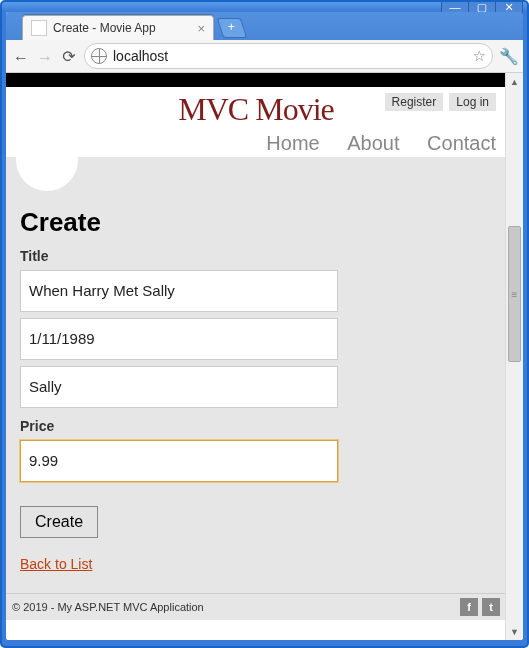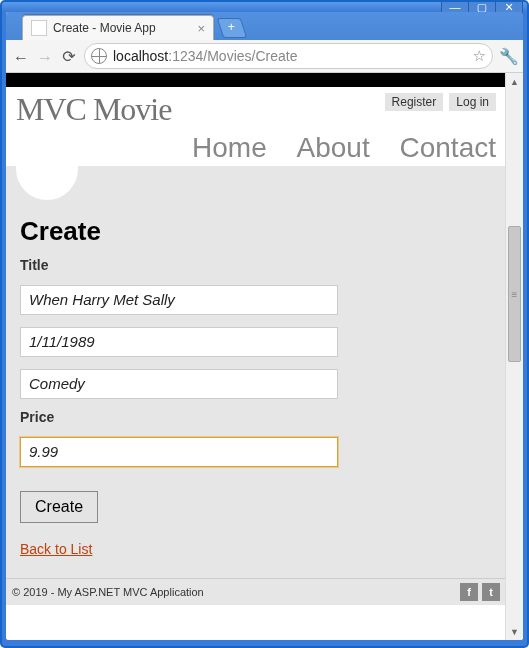--- a/index.html
+++ b/index.html
@@ -30,30 +30,30 @@
   .wrench{font-size:16px;color:#555;width:18px;text-align:center;}
   .viewport{flex:1;position:relative;overflow:hidden;background:#fff;}
   .page{position:absolute;inset:0 17px 0 0;overflow:hidden;}
   .scrollbar{position:absolute;top:0;right:0;bottom:0;width:17px;background:#f0f0f0;border-left:1px solid #ddd;}
   .sb-btn{height:17px;background:#f0f0f0;display:flex;align-items:center;justify-content:center;font-size:9px;color:#666;}
   .sb-track{position:absolute;top:17px;bottom:17px;left:0;right:0;}
   .sb-thumb{position:absolute;left:2px;right:2px;top:136px;height:134px;background:#c8c8c8;border:1px solid #aaa;border-radius:2px;}
   .sb-thumb:after{content:"≡";position:absolute;left:0;right:0;top:50%;transform:translateY(-50%);text-align:center;font-size:10px;color:#888;}
   .blackbar{background:#000;height:14px;}
   .header{background:#fff;padding:4px 10px 2px 10px;position:relative;}
-  .brand{font-family:Georgia,serif;font-size:32px;color:#737373;letter-spacing:-1px;}
+  .brand{font-family:Georgia,serif;font-size:32px;color:#7f1d1d;letter-spacing:-1px;text-align:center;}
   .authlinks{position:absolute;right:10px;top:6px;display:flex;gap:6px;margin-left:30px;}
   .authlinks span{background:#e4e4e4;padding:2px 7px;font-size:12px;color:#333;}
-  .navlinks{text-align:right;font-size:28px;color:#888;margin-top:4px;}
+  .navlinks{text-align:right;font-size:20px;color:#888;margin-top:4px;}
   .navlinks span{margin-left:22px;font-family:"Segoe UI Light","Segoe UI",Arial;}
   .content{background:#e6e6e6;padding:50px 14px 20px 14px;position:relative;}
   .semicircle{position:absolute;left:10px;top:-28px;width:62px;height:62px;background:#fff;border-radius:50%;}
   h2.pgtitle{margin:0 0 6px 0;font-size:26px;font-weight:bold;font-family:Arial;}
   .fld-label{font-size:14px;font-weight:bold;color:#333;margin-top:10px;}
-  .fld-input{width:300px;height:28px;background:#fff;border:1px solid #ccc;margin-top:12px;padding:0 8px;font-size:15px;color:#222;line-height:28px;font-style:italic;}
+  .fld-input{width:300px;height:28px;background:#fff;border:1px solid #ccc;margin-top:6px;padding:6px 8px;font-size:15px;color:#222;line-height:28px;}
   .fld-input.focus{border:1px solid #d9a33a;outline:1px solid #e8c98a;}
   .submitbtn{margin-top:24px;background:#e4e4e4;border:1px solid #888;padding:6px 14px;font-size:16px;font-family:Arial;display:inline-block;}
   .backlink{margin-top:18px;font-size:14px;text-decoration:underline;color:#c2410c;display:inline-block;}
   .footer{background:#e6e6e6;border-top:1px solid #ccc;padding:4px 6px;font-size:11px;color:#333;display:flex;align-items:center;}
   .footer .social{margin-left:auto;display:flex;gap:4px;}
   .footer .social span{width:18px;height:18px;background:#888;color:#fff;font-size:11px;font-weight:bold;text-align:center;line-height:18px;}
 </style>
 </head>
 <body>
 
@@ -76,21 +76,20 @@
       <div class="newtab"><span>+</span></div>
     </div>
 
     <div class="toolbar">
       <span class="navicon">←</span>
       <span class="navicon dis">→</span>
       <span class="navicon">⟳</span>
       <div class="omnibox">
         <span class="globe"></span>
         <span class="host">localhost</span>
-          <span class="path">:1234/Movies/Create</span>
         <span class="star">☆</span>
       </div>
       <span class="wrench">🔧</span>
     </div>
 
     <div class="viewport">
       <div class="page">
         <div class="blackbar"></div>
 
         <div class="header">
@@ -109,21 +108,21 @@
         <div class="content">
           <div class="semicircle"></div>
 
           <h2 class="pgtitle">Create</h2>
 
           <div class="fld-label">Title</div>
           <div class="fld-input">When Harry Met Sally</div>
 
           <div class="fld-input">1/11/1989</div>
 
-          <div class="fld-input">Comedy</div>
+          <div class="fld-input">Sally</div>
 
           <div class="fld-label">Price</div>
           <div class="fld-input focus">9.99</div>
 
           <div class="submitbtn">Create</div>
           <br>
           <span class="backlink">Back to List</span>
         </div>
 
         <div class="footer">

